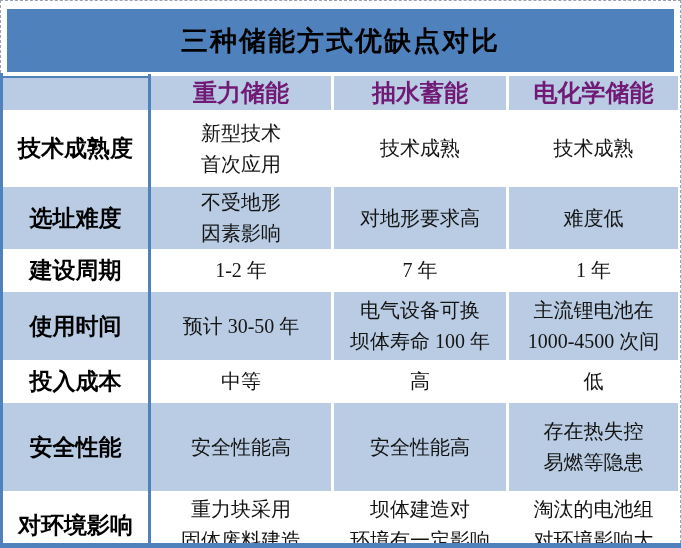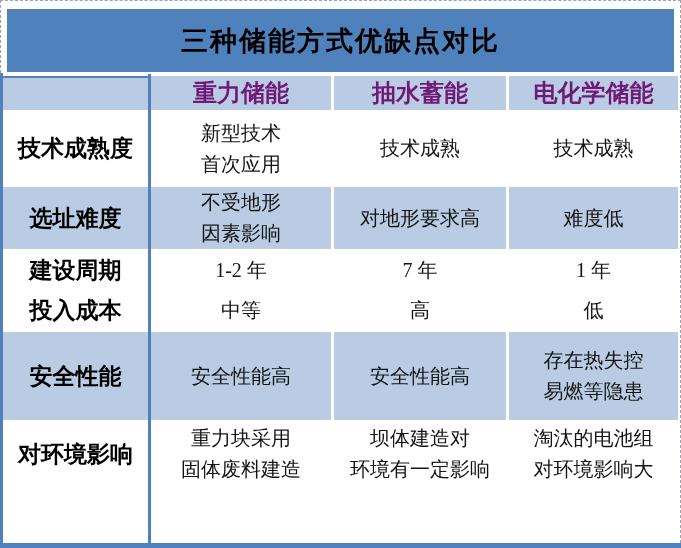--- a/index.html
+++ b/index.html
@@ -168,20 +168,34 @@
           <td class="body-cell">
             <div>1-2 年</div>
           </td>
           <td class="body-cell">
             <div>7 年</div>
           </td>
           <td class="body-cell">
             <div>1 年</div>
           </td>
         </tr>
+        <tr class="shade" style="height: 68px;">
+          <td class="label-cell">使用时间</td>
+          <td class="body-cell">
+            <div>预计 30-50 年</div>
+          </td>
+          <td class="body-cell">
+            <div>电气设备可换</div>
+            <div>坝体寿命 100 年</div>
+          </td>
+          <td class="body-cell">
+            <div>主流锂电池在</div>
+            <div>1000-4500 次间</div>
+          </td>
+        </tr>
         <tr class="plain" style="height: 37px;">
           <td class="label-cell">投入成本</td>
           <td class="body-cell">
             <div>中等</div>
           </td>
           <td class="body-cell">
             <div>高</div>
           </td>
           <td class="body-cell">
             <div>低</div>

